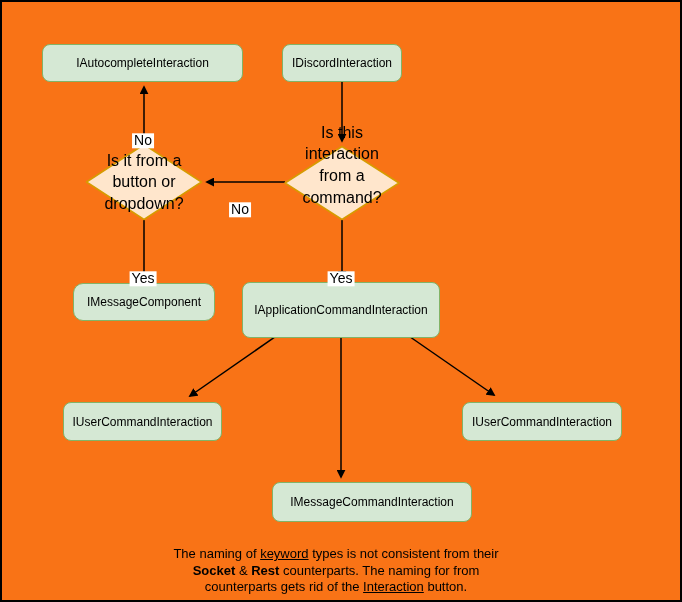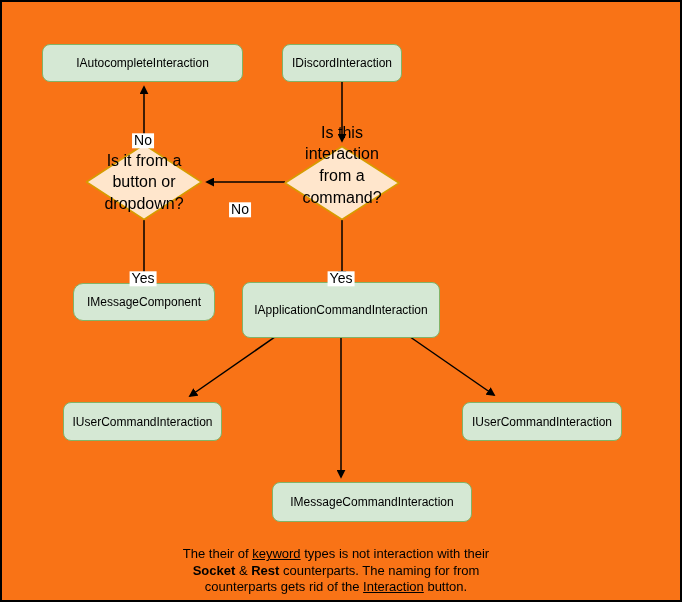--- a/index.html
+++ b/index.html
@@ -132,18 +132,18 @@
 dropdown?</div>
     <div class="diamond-label" id="d-label-command">Is this
 interaction from a
 command?</div>
 
     <span class="edge-label" id="lbl-no-top">No</span>
     <span class="edge-label" id="lbl-no-left">No</span>
     <span class="edge-label" id="lbl-yes-left">Yes</span>
     <span class="edge-label" id="lbl-yes-right">Yes</span>
 
-    <p class="note"><span>The their of </span><span class="underline">keyword</span><span> types is not interaction with their
+    <p class="note"><span>The naming of </span><span class="underline">keyword</span><span> types is not consistent from their
 </span><span class="bold">Socket</span><span> &amp; </span><span class="bold">Rest</span><span> counterparts. The naming for from
 counterparts gets rid of the </span><span class="underline">Interaction</span><span> button.</span></p>
 
   </div>
 </div>
 
 </body></html>

